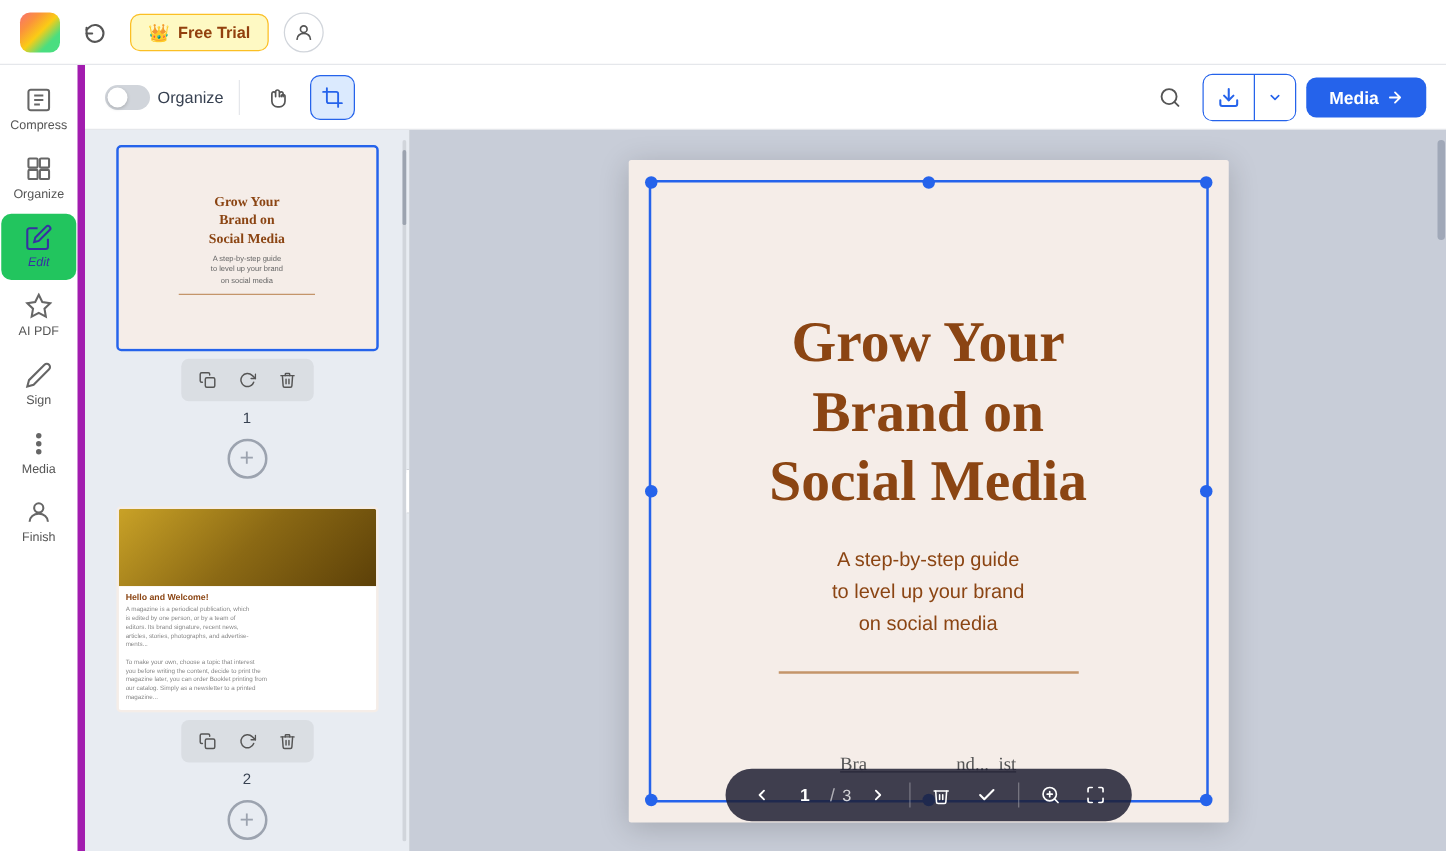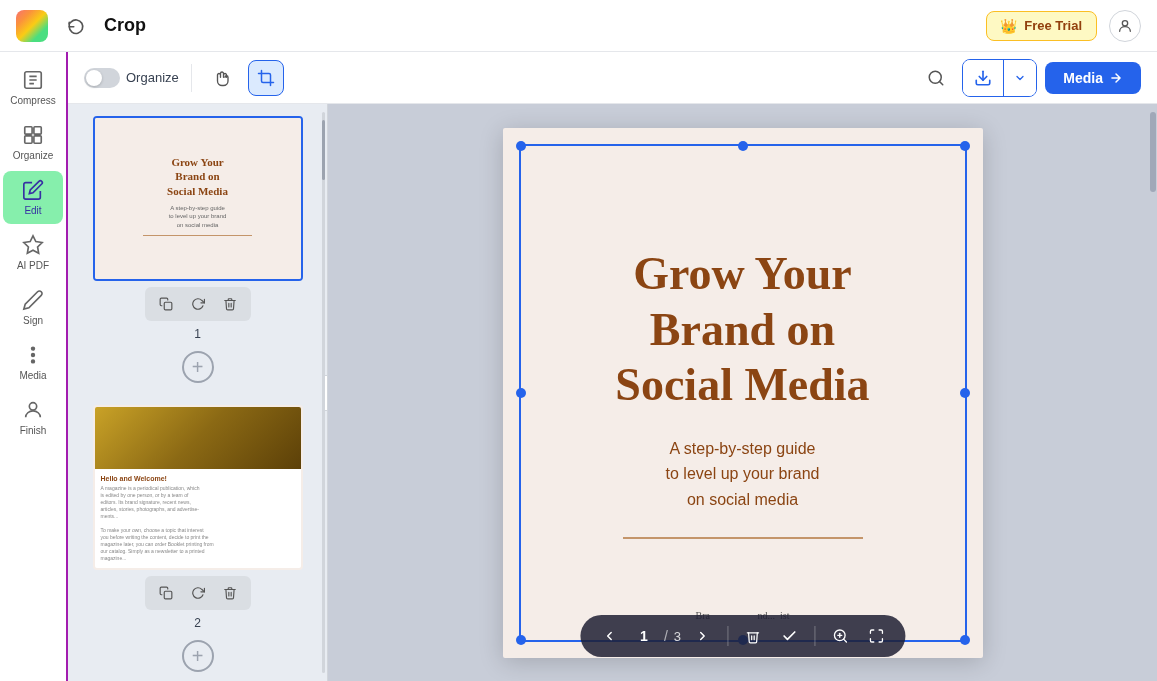--- a/index.html
+++ b/index.html
@@ -42,21 +42,21 @@
     #main-layout {
       display: flex;
       flex: 1;
       overflow: hidden;
     }
 
     
     #left-sidebar {
       width: 68px;
       background: #ffffff;
-      border-right: 2px solid #a21caf;
+      border-right: 6px solid #a21caf;
       display: flex;
       flex-direction: column;
       align-items: center;
       padding: 8px 0;
       gap: 0;
       flex-shrink: 0;
     }
     .sidebar-item {
       width: 60px;
       display: flex;
@@ -64,21 +64,21 @@
       align-items: center;
       justify-content: center;
       padding: 8px 4px;
       cursor: pointer;
       border-radius: 8px;
       color: #555;
       font-size: 10px;
       gap: 4px;
       margin: 1px 0;
     }
-    .sidebar-item.active { background: #86efac; color: #3730a3; }
+    .sidebar-item.active { background: #22c55e; color: #3730a3; font-style: italic; }
     .sidebar-item .si-icon { font-size: 20px; }
     .sidebar-item .si-label { font-size: 10px; font-weight: 500; }
     .sidebar-bottom { margin-top: auto; }
 
     
     #toolbar {
       height: 52px;
       background: #ffffff;
       border-bottom: 1px solid #e5e7eb;
       display: flex;
@@ -303,21 +303,20 @@
 <body>
 
 <div id="topbar">
   <div class="logo"></div>
   <button class="undo-btn" title="Undo">
     <svg width="18" height="18" viewBox="0 0 24 24" fill="none" stroke="#555" stroke-width="2.2" stroke-linecap="round" stroke-linejoin="round">
         <path d="M3 7v6h6"></path>
         <path d="M3 13a9 9 0 1 0 2.6-6.4L3 9"></path>
       </svg>
   </button>
-  <span class="page-title">Crop</span>
   <button class="free-trial-btn">
     <span class="crown-icon">👑</span>
     <span>Free Trial</span>
   </button>
   <button class="account-icon-btn">
     <svg width="16" height="16" viewBox="0 0 24 24" fill="none" stroke="#555" stroke-width="2" stroke-linecap="round" stroke-linejoin="round">
         <circle cx="12" cy="8" r="4"></circle>
         <path d="M4 20c0-4 3.6-7 8-7s8 3 8 7"></path>
       </svg>
   </button>
@@ -557,21 +556,21 @@
             <div class="crop-handle tc"></div>
             <div class="crop-handle tr"></div>
             <div class="crop-handle ml"></div>
             <div class="crop-handle mr"></div>
             <div class="crop-handle bl"></div>
             <div class="crop-handle bc"></div>
             <div class="crop-handle br"></div>
           </div>
         </div>
 
-        <div style="position:absolute;bottom:60px;left:50%;transform:translateX(-50%);color:#555;font-size:10px;text-align:center;white-space:nowrap;font-family:Georgia,serif;">
+        <div style="position:absolute;bottom:60px;left:50%;transform:translateX(-50%);color:#555;font-size:15px;text-align:center;white-space:nowrap;font-family:Georgia,serif;text-decoration:underline;">
           Bra&nbsp;&nbsp;&nbsp;&nbsp;&nbsp;&nbsp;&nbsp;&nbsp;&nbsp;&nbsp;&nbsp;&nbsp;&nbsp;&nbsp;&nbsp;&nbsp;&nbsp;&nbsp;&nbsp;nd...&nbsp;&nbsp;ist
         </div>
 
         <div id="pagination-bar">
           <button class="pag-btn">
             <svg width="14" height="14" viewBox="0 0 24 24" fill="none" stroke="white" stroke-width="2.5" stroke-linecap="round" stroke-linejoin="round">
                 <polyline points="15 18 9 12 15 6"></polyline>
               </svg>
           </button>
           <input class="pag-input" type="text" value="1" style="">

